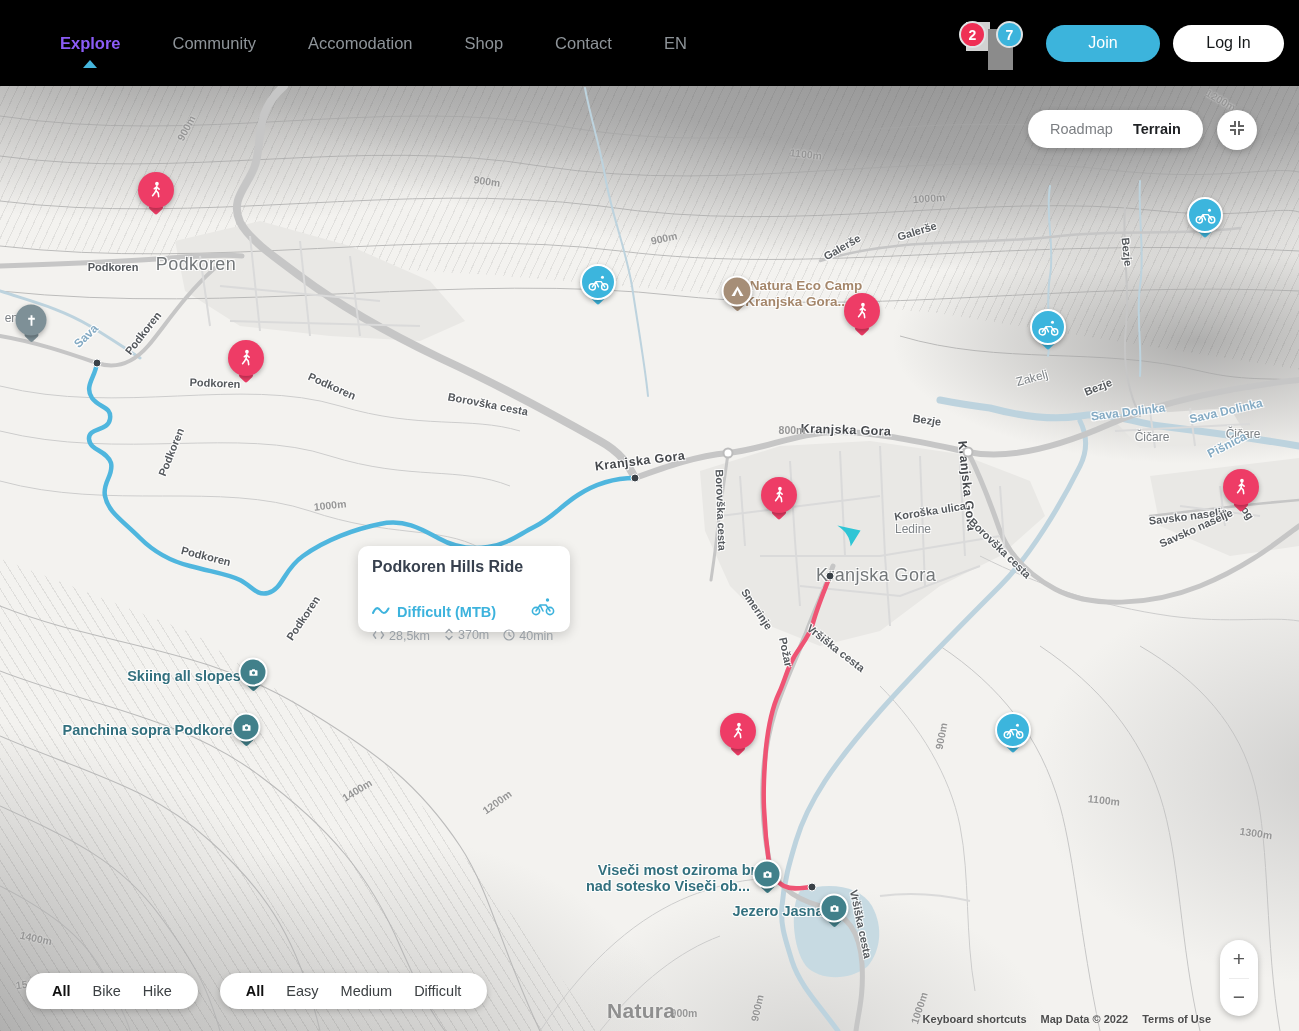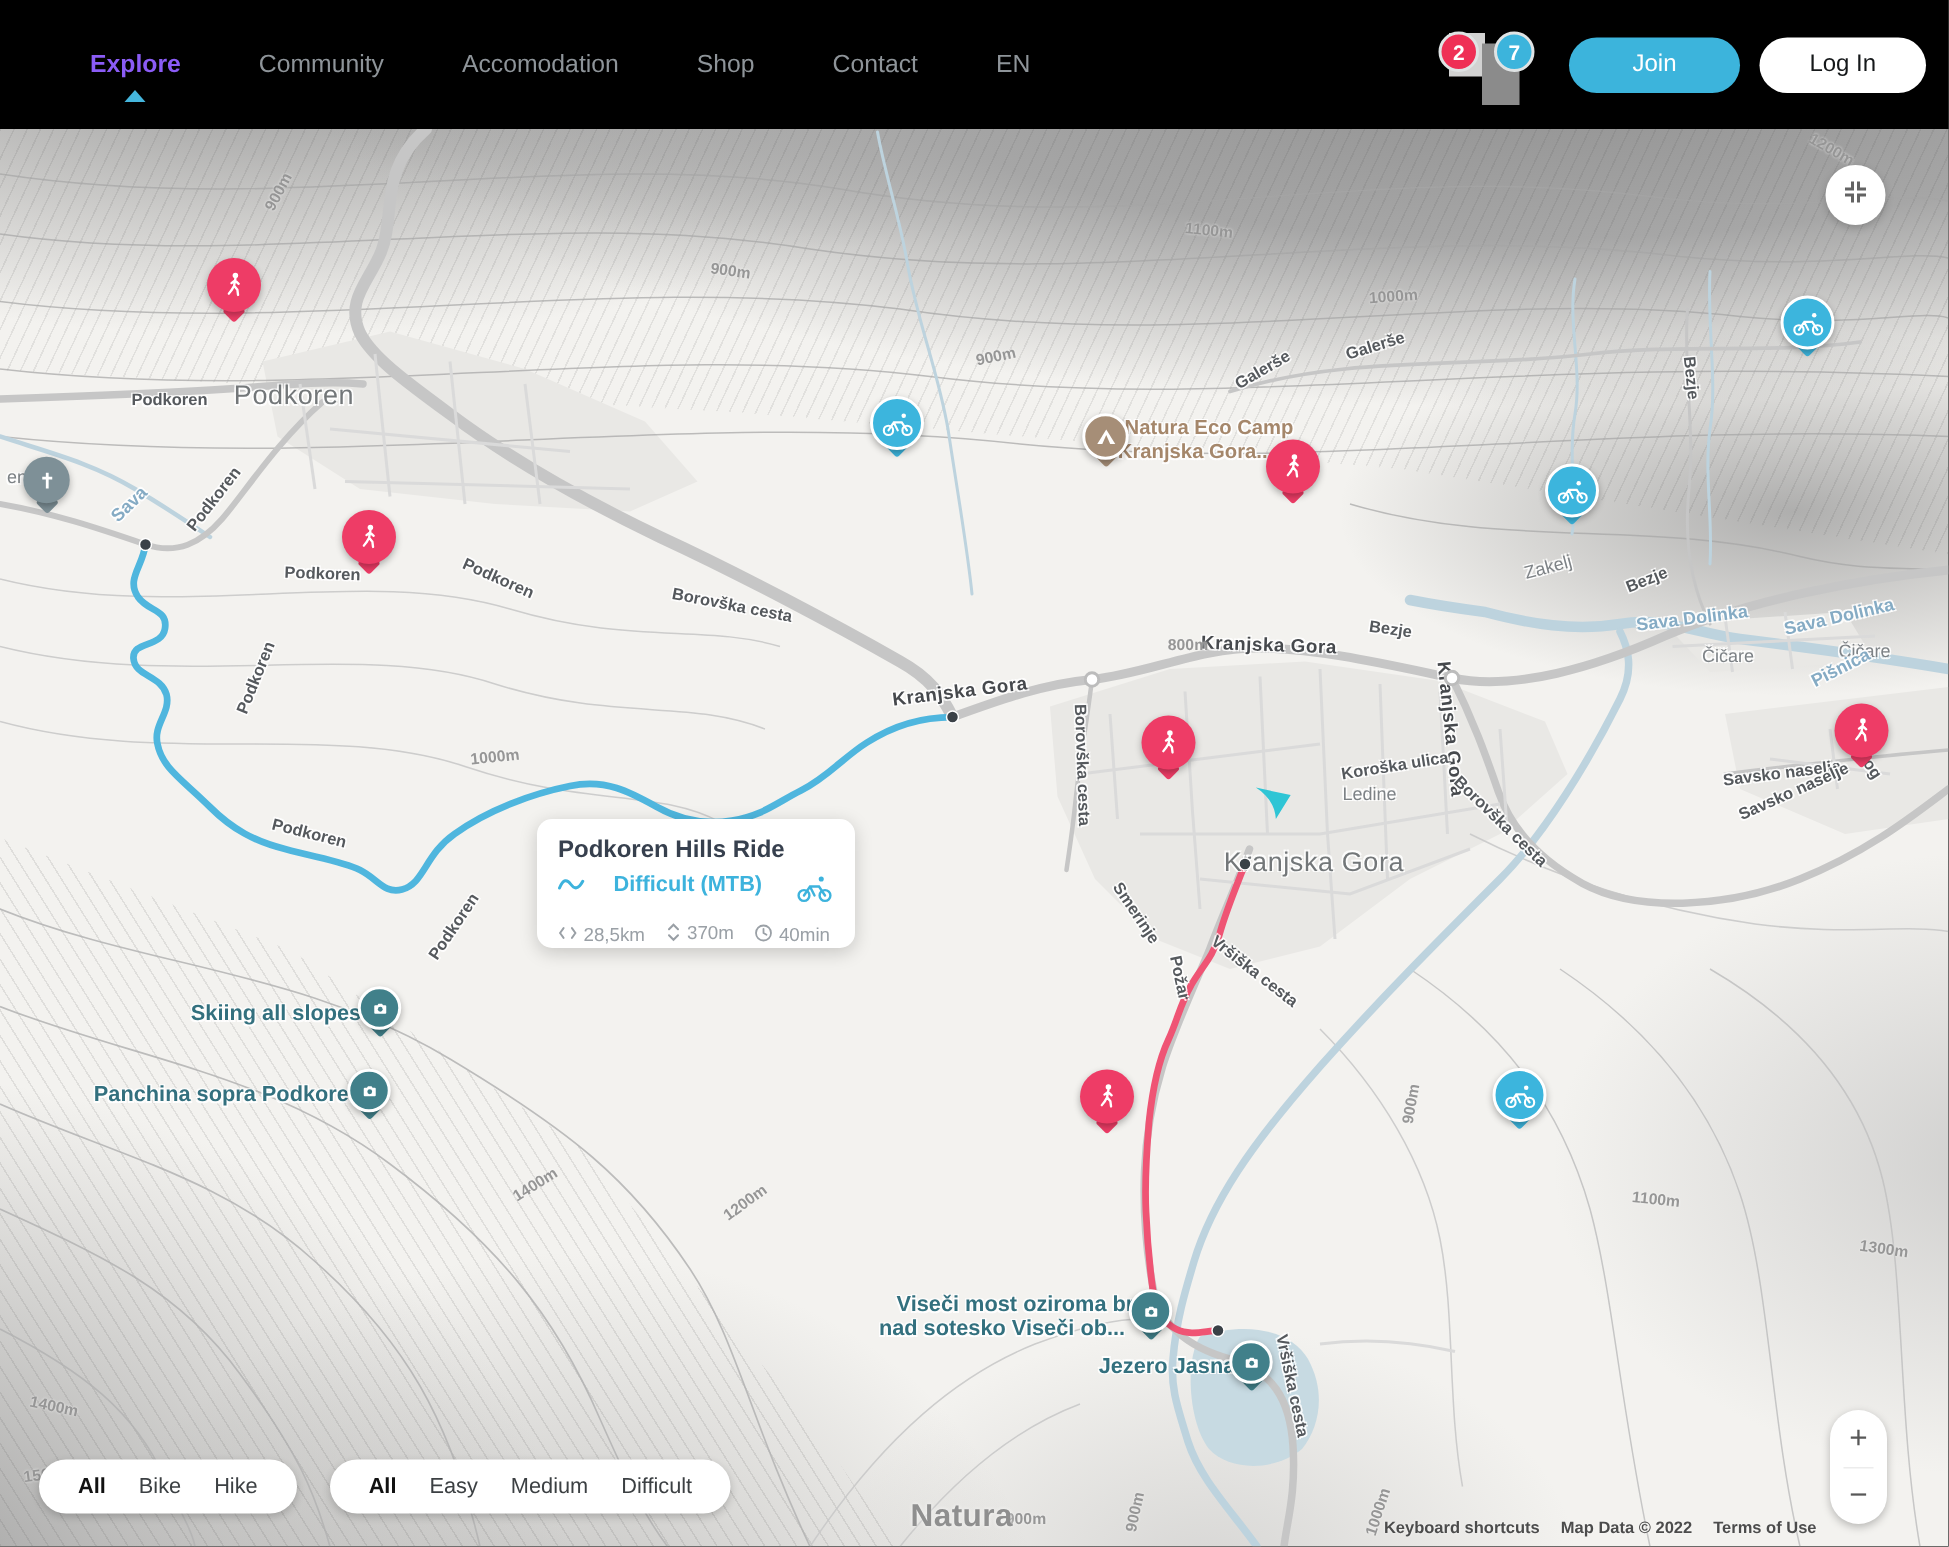--- a/index.html
+++ b/index.html
@@ -75,21 +75,21 @@
   .dot { position:absolute; width:9px; height:9px; background:#3a4147; border:1.5px solid #fff;
     border-radius:50%; transform:translate(-50%,-50%); z-index:5; }
   .junction { position:absolute; width:11px; height:11px; background:#fff; border:2.5px solid #bcbcbc;
     border-radius:50%; transform:translate(-50%,-50%); z-index:4; }
   .loc-arrow { position:absolute; transform:translate(-50%,-50%) rotate(-10deg); z-index:5; }
 
   
   .tooltip { position:absolute; left:358px; top:460px; width:212px; height:86px; background:#fff;
     border-radius:10px; box-shadow:0 3px 12px rgba(0,0,0,.18); padding:12px 14px 10px; z-index:9; }
   .tt-title { font-size:16px; font-weight:bold; color:#37404e; }
-  .tt-row2 { display:flex; align-items:flex-start; gap:19px; margin-top:6px; }
+  .tt-row2 { display:flex; align-items:flex-end; gap:7px; margin-top:20px; }
   .tt-diff { font-size:14.5px; font-weight:bold; color:#3db3dd; }
   .tt-bike { margin-left:auto; }
   .tt-stats { display:flex; align-items:center; gap:14px; margin-top:8px;
     font-size:12.5px; color:#9aa0a6; }
   .tt-stats .stat { display:flex; align-items:flex-start; gap:4px; }
 
   
   .maptype { position:absolute; left:1028px; top:24px; height:38px; background:#fff;
     border-radius:19px; display:flex; align-items:center; gap:20px; padding:0 22px;
     box-shadow:0 2px 6px rgba(0,0,0,.2); z-index:10; font-size:14.5px; }
@@ -500,20 +500,24 @@
       <span class="stat">
           <span><svg width="12" height="12" viewBox="0 0 12 12">
               <circle cx="6" cy="6" r="5" stroke="#9aa0a6" fill="none" stroke-width="1.2"></circle>
               <path d="M6 3.2 V6 L8 7.2" stroke="#9aa0a6" fill="none" stroke-width="1.2" stroke-linecap="round"></path>
             </svg></span>
           <span>40min</span>
         </span>
     </div>
   </div>
 
+  <div class="maptype">
+    <span class="opt">Roadmap</span>
+    <span class="opt active">Terrain</span>
+  </div>
   <div class="fs-btn">
     <span>
       <svg width="18" height="18" viewBox="0 0 18 18">
           <g stroke="#636363" stroke-width="2" fill="none">
             <path d="M7 2 V7 H2"></path>
             <path d="M11 2 V7 H16"></path>
             <path d="M7 16 V11 H2"></path>
             <path d="M11 16 V11 H16"></path>
           </g>
         </svg>

